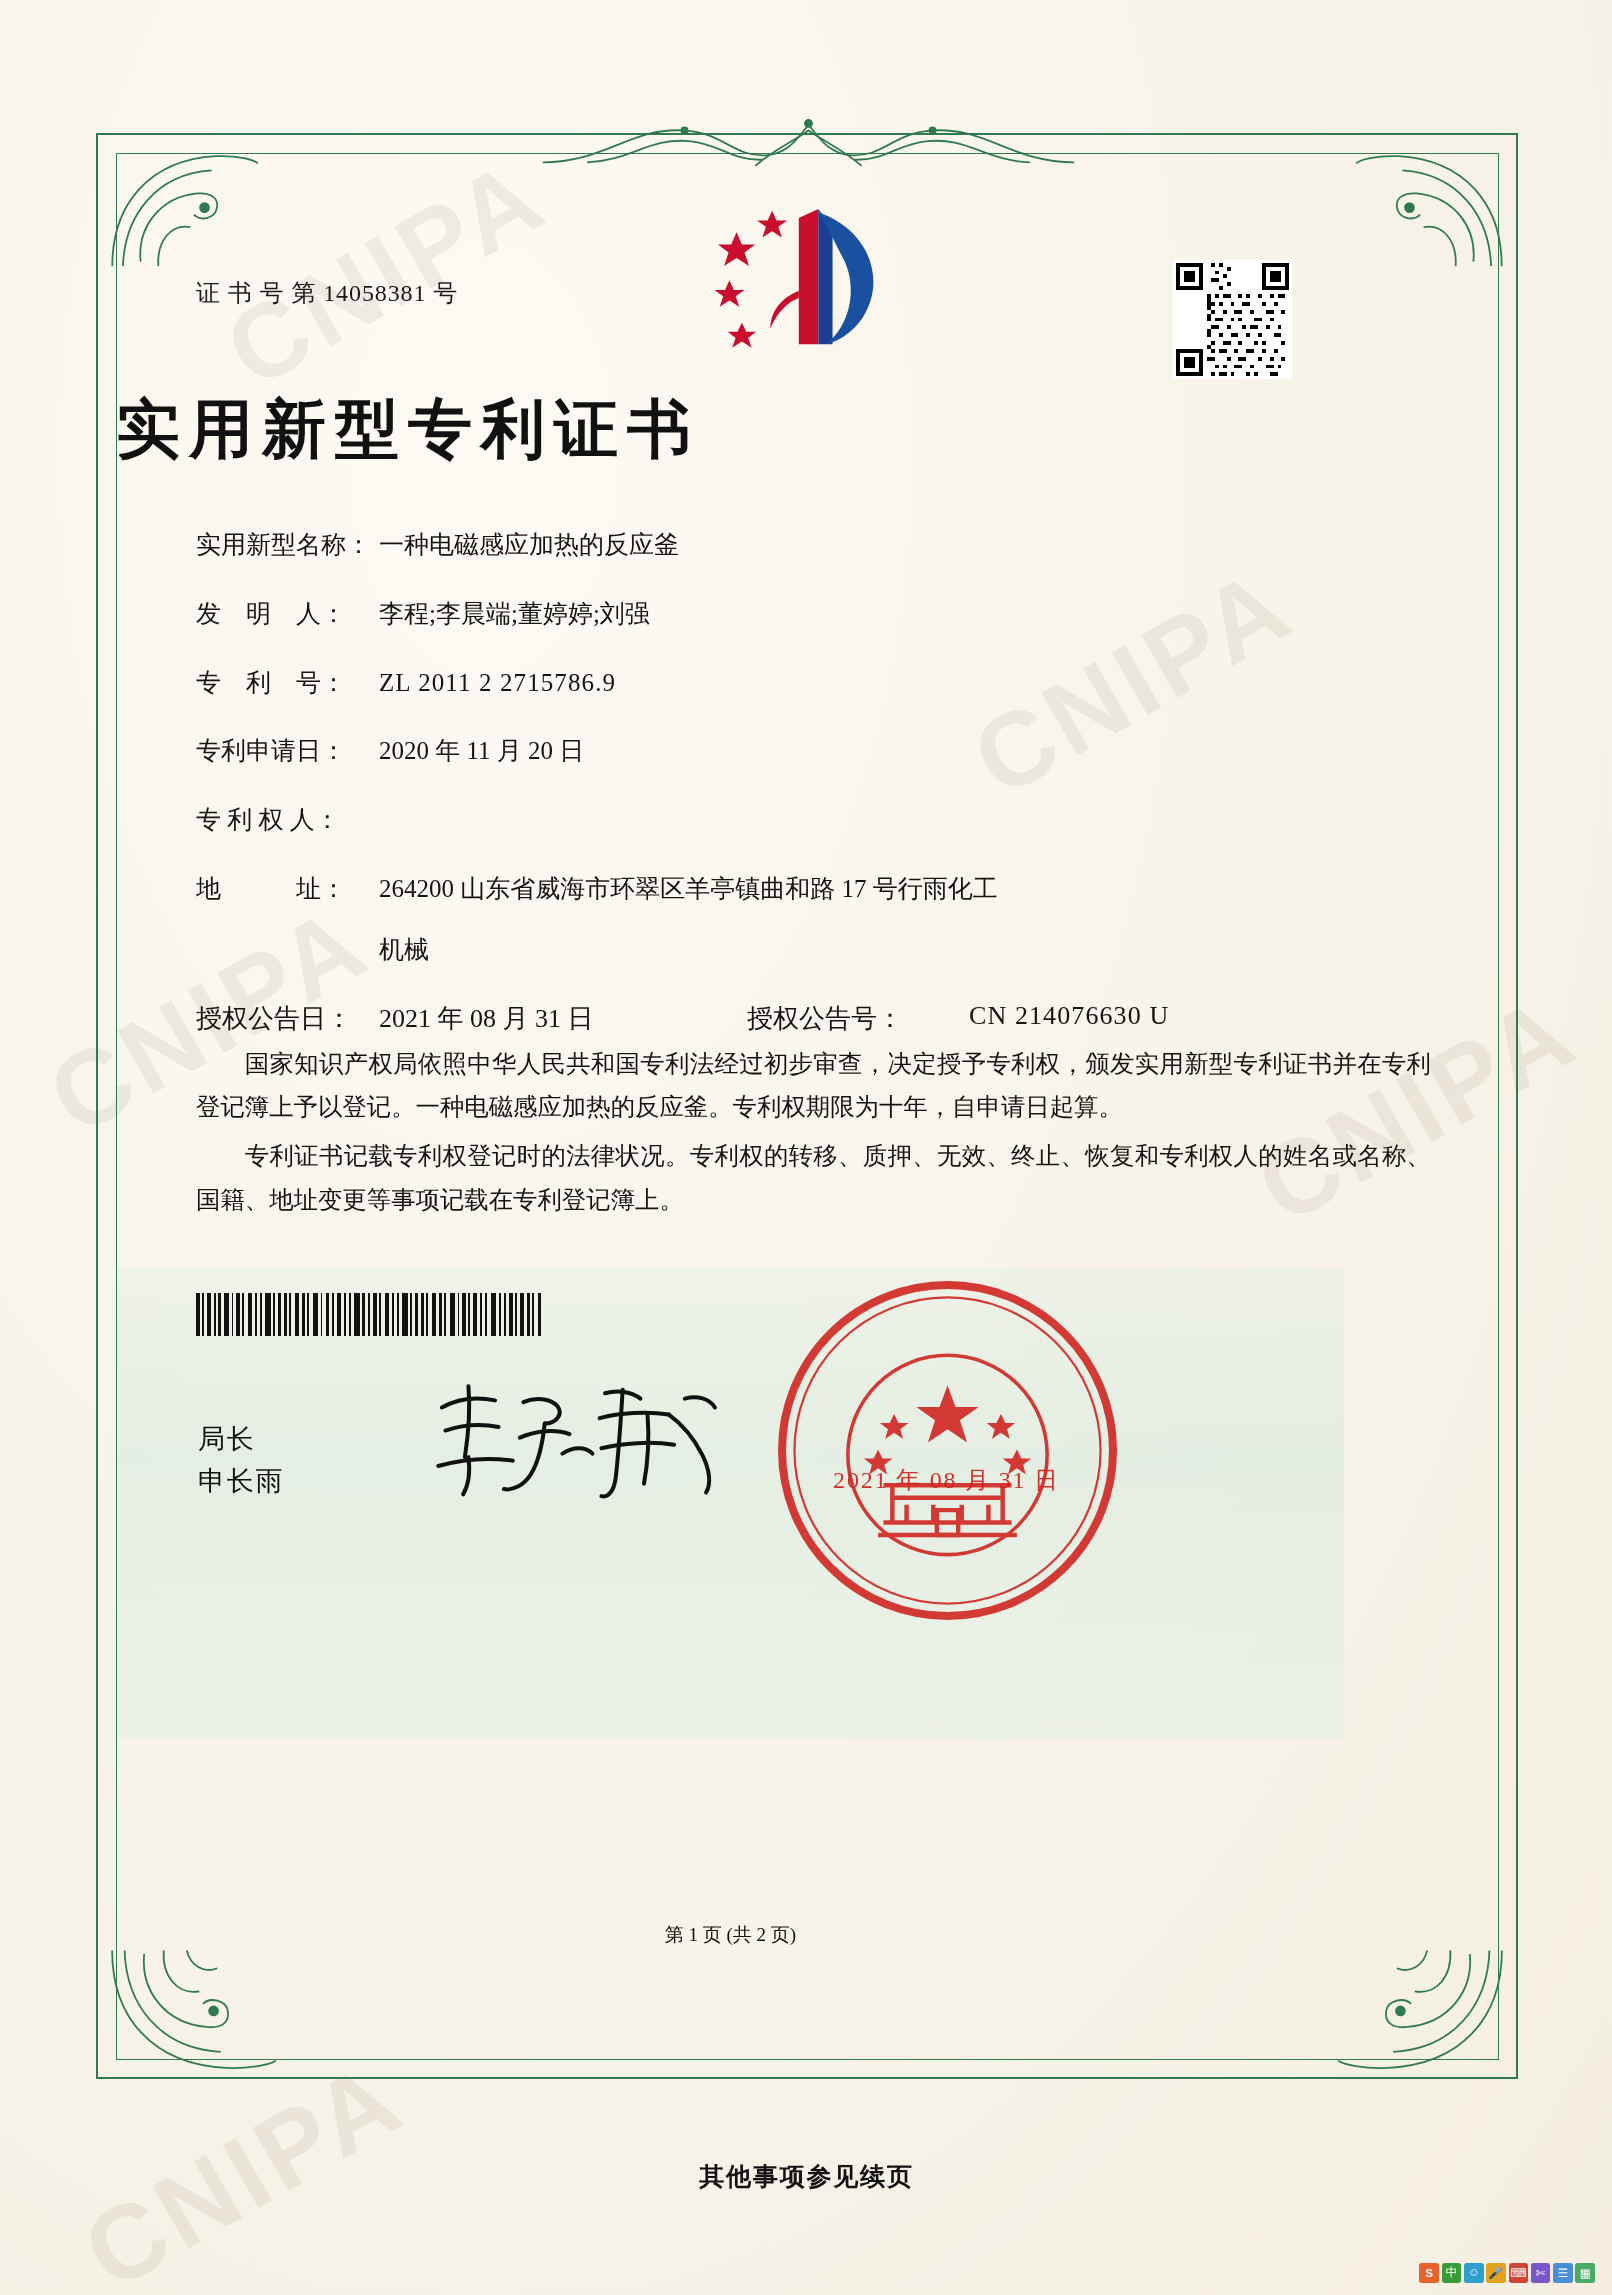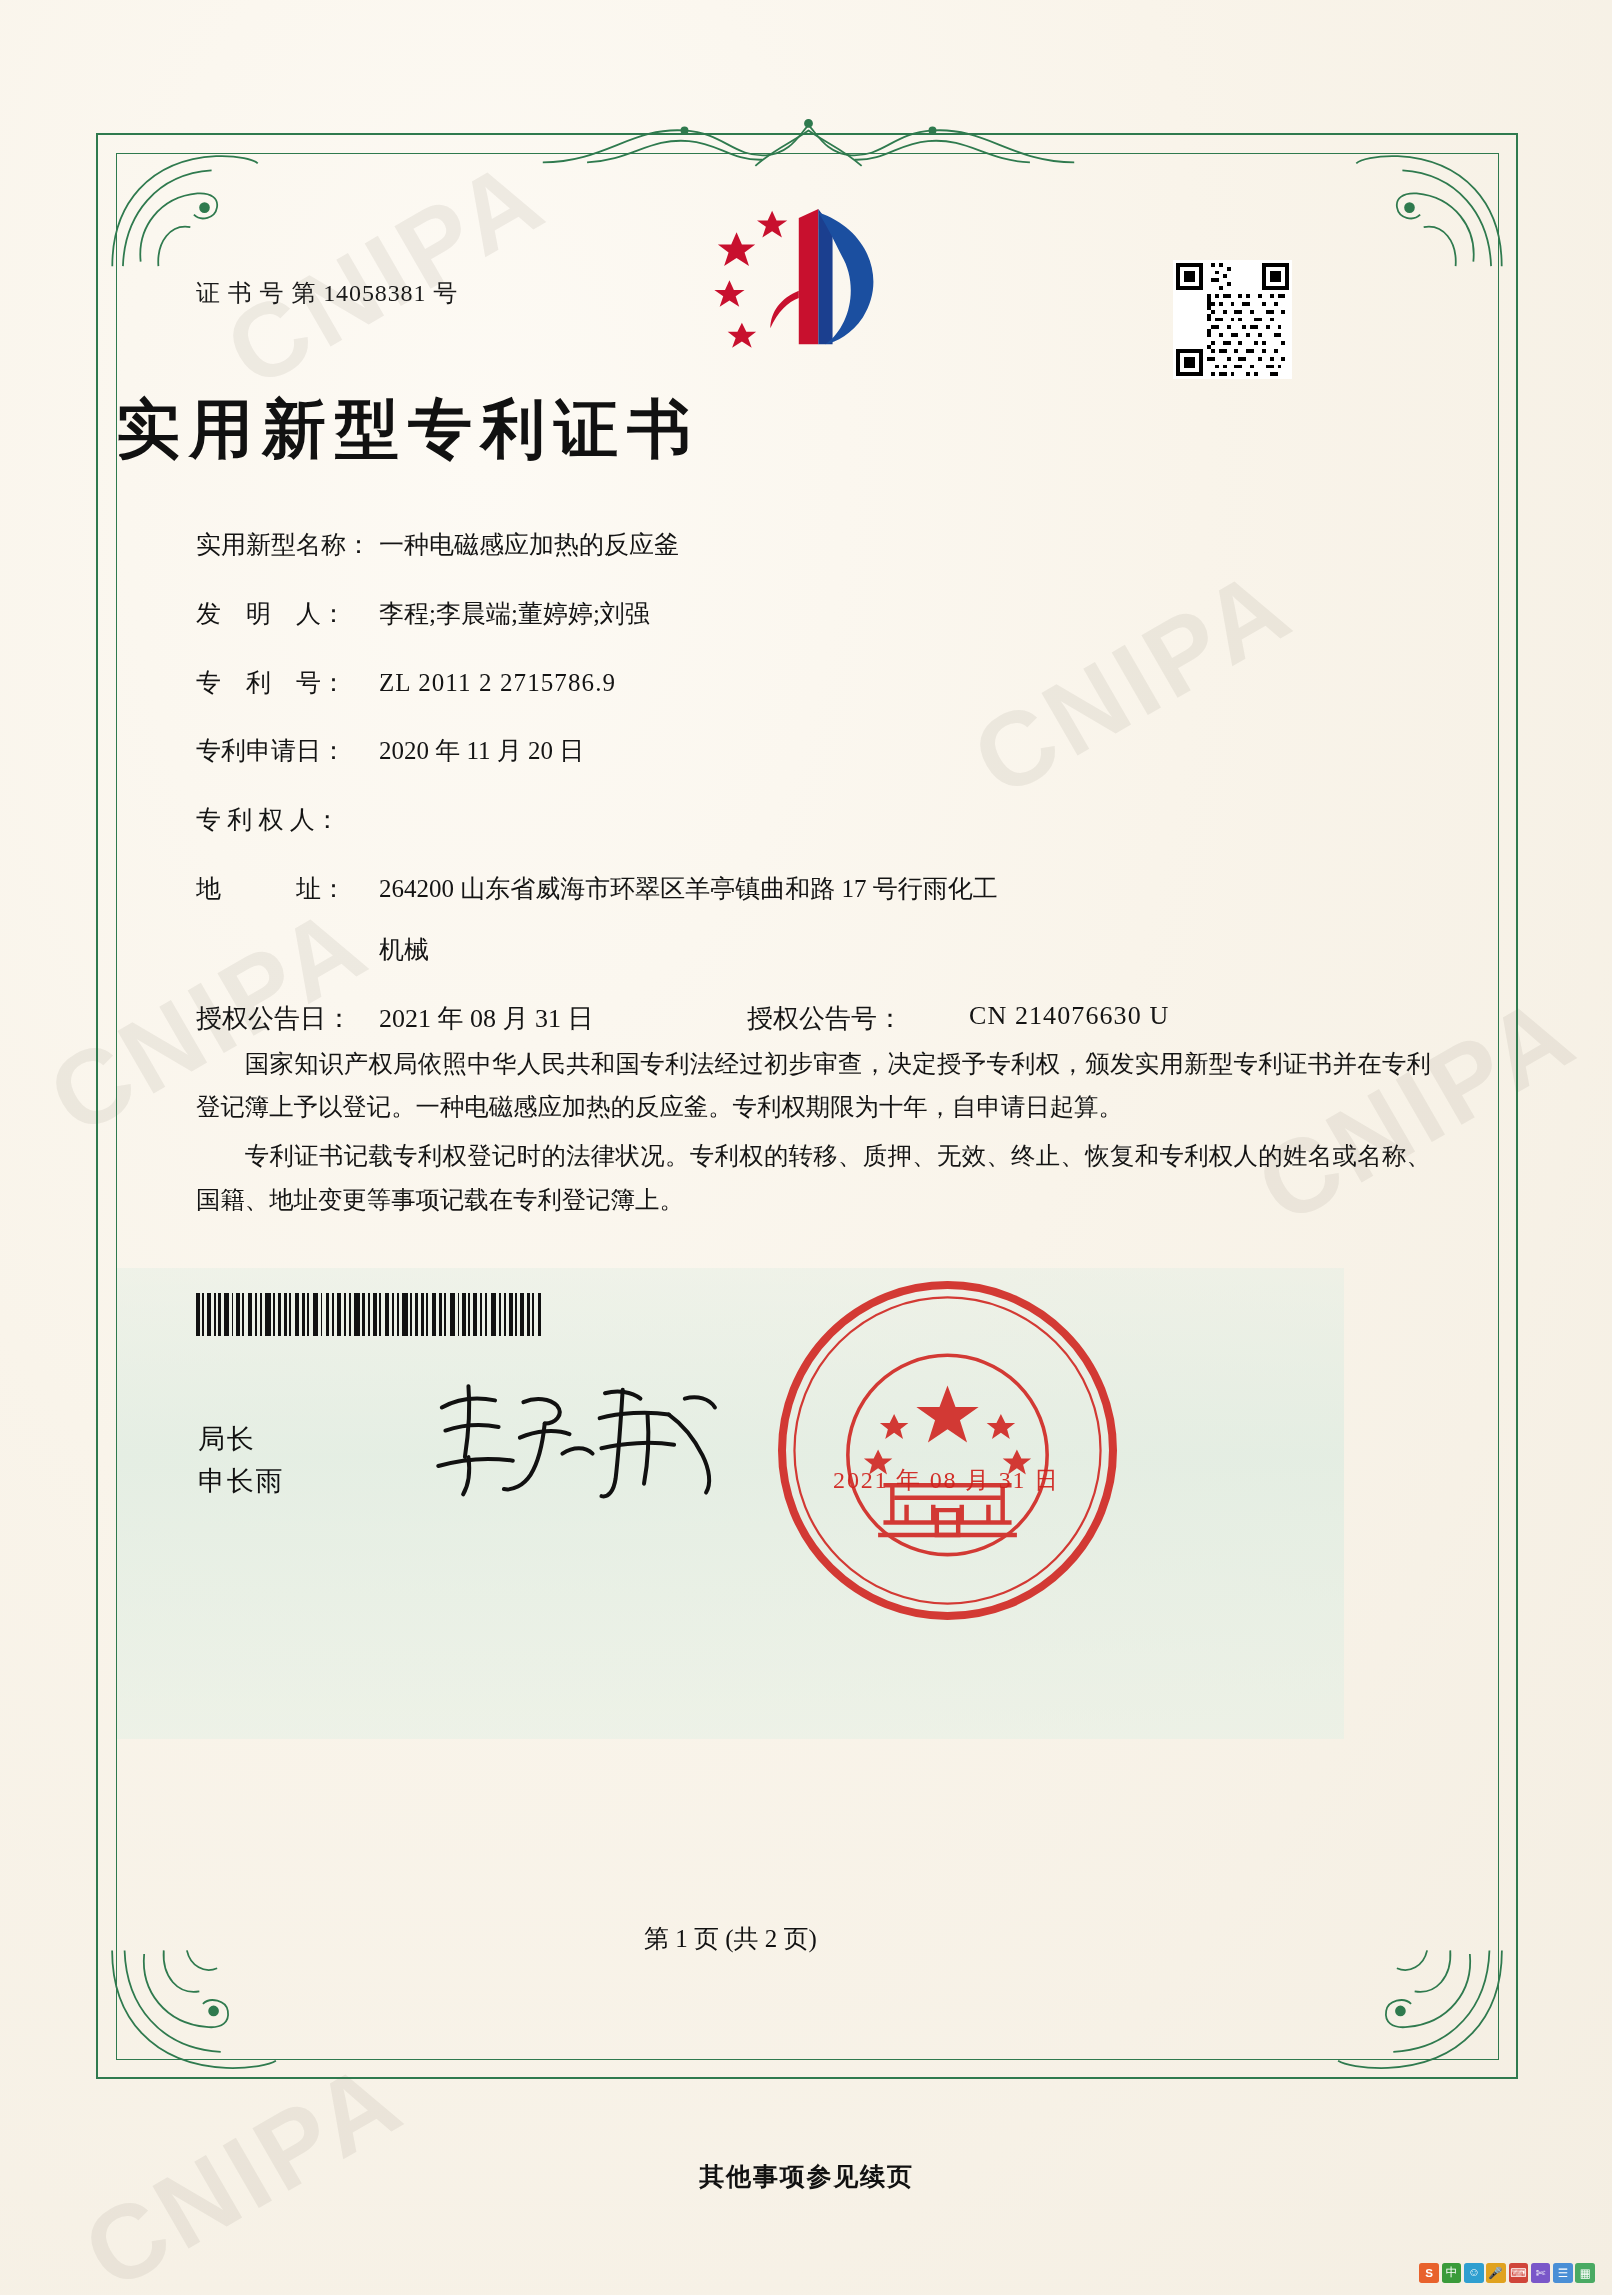--- a/index.html
+++ b/index.html
@@ -225,21 +225,21 @@
     font-size: 24px;
     letter-spacing: 1.8px;
     opacity: .92;
   }
 
   .page-no {
     position: absolute;
     left: 0; right: 0;
     top: 1769px;
     text-align: center;
-    font-size: 25px;
+    font-size: 19px;
     color: #111;
   }
 
   .footnote {
     position: absolute;
     left: 0; right: 0;
     top: 2160px;
     text-align: center;
     font-size: 25px;
     font-weight: 700;

